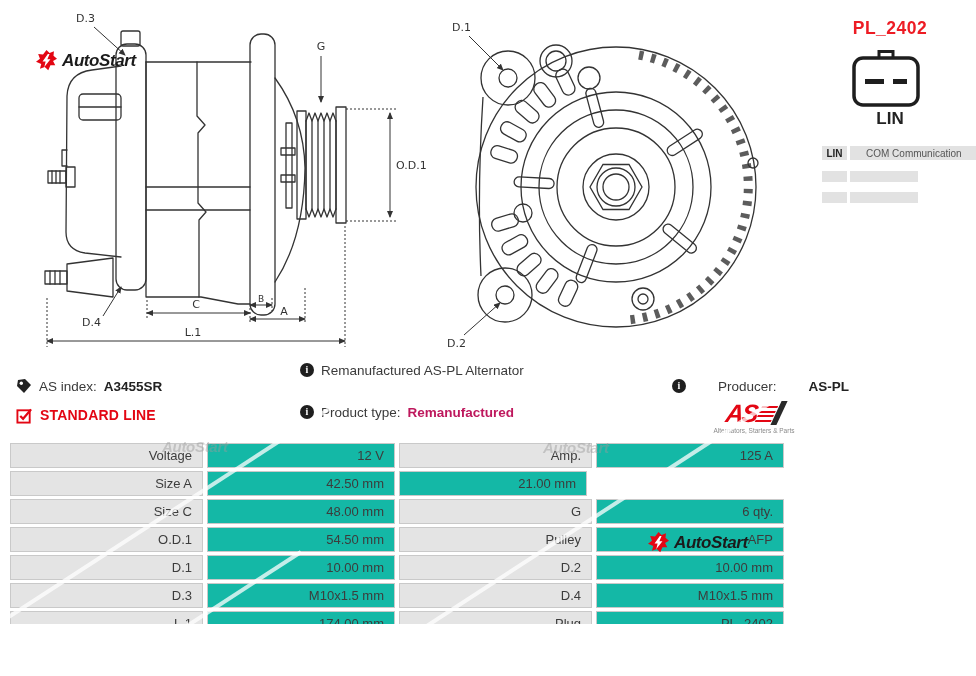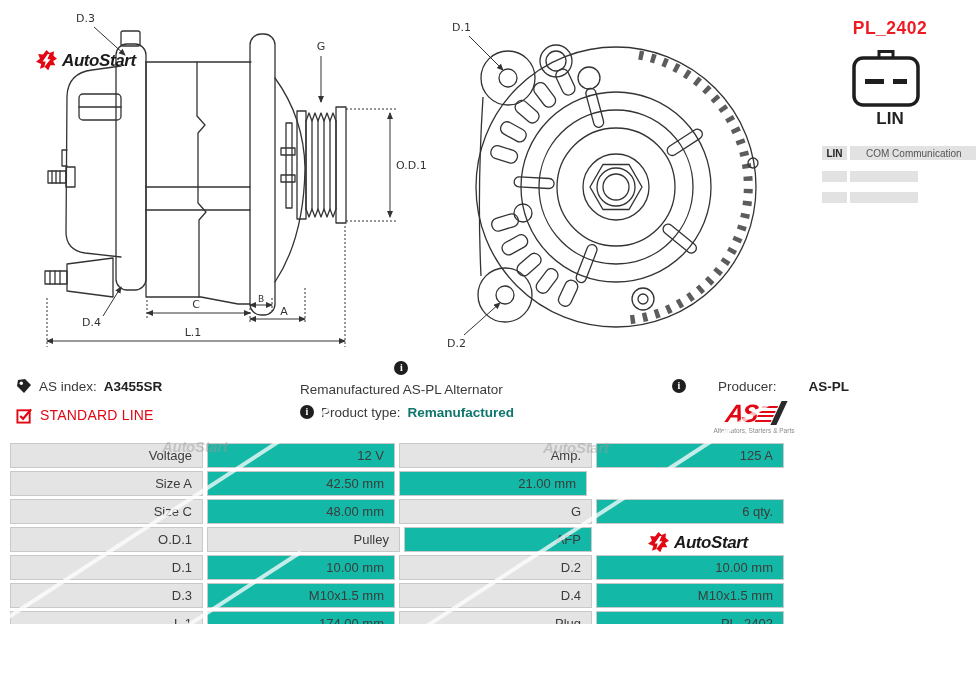--- a/index.html
+++ b/index.html
@@ -20,22 +20,22 @@
              font-weight:bold;font-size:17px;color:#222;}
   .pinrow{position:absolute;display:flex;gap:3px;}
   .pincell{background:#e2e2e2;font-size:10px;font-weight:bold;color:#222;
            display:flex;align-items:center;justify-content:center;width:25px;}
   .desccell{background:#e2e2e2;font-size:10px;color:#555;display:flex;align-items:center;
             padding-left:16px;box-sizing:border-box;}
 
   
   .igroup{position:absolute;display:flex;align-items:center;gap:7px;height:18px;font-size:13.5px;color:#3a3a3a;}
   .igroup b{color:#222;}
-  .std-line{color:#e30613;font-weight:normal;font-size:14px;letter-spacing:0.2px;}
-  .ptype{color:#0f766e;font-weight:bold;}
+  .std-line{color:#e30613;font-weight:bold;font-size:14px;letter-spacing:0.2px;}
+  .ptype{color:#be185d;font-weight:bold;}
   .info-icon{display:inline-flex;align-items:center;justify-content:center;width:14px;height:14px;
              border-radius:50%;background:#1e1e1e;flex:0 0 auto;}
   .info-icon::after{content:"i";color:#fff;font:bold 10px/1 "Liberation Serif",serif;}
 
   
   #aspl-logo{position:absolute;left:712px;top:399px;width:84px;text-align:center;}
   .aspl-row{display:flex;align-items:flex-end;justify-content:center;gap:2px;height:26px;}
   .aspl-as{font-style:italic;font-weight:900;font-size:25px;line-height:24px;color:#e30613;
            transform:skewX(-8deg);letter-spacing:-2px;}
   .aspl-stripes{width:16px;height:18px;margin-bottom:1px;transform:skewX(-25deg);
@@ -223,21 +223,21 @@
   </div>
 
   <div class="igroup" style="left:16px;top:377px;">
     <svg width="16" height="16" viewBox="0 0 16 16">
       <path d="M9,1 L15,7 L8,15 L1,8 L2,2 Z" fill="#222"></path>
         <circle cx="5.3" cy="5.3" r="1.7" fill="#fff"></circle>
     </svg>
     <span>AS index:</span>
     <b>A3455SR</b>
   </div>
-  <div class="igroup" style="left:300px;top:361px;flex-direction:column;">
+  <div class="igroup" style="left:300px;top:361px;">
     <span class="info-icon"></span>
     <span>Remanufactured AS-PL Alternator</span>
   </div>
   <div class="igroup" style="left:672px;top:377px;gap:32px;">
     <span class="info-icon"></span>
     <span>Producer:</span>
     <b>AS-PL</b>
   </div>
   <div class="igroup" style="left:16px;top:406px;">
     <svg width="17" height="17" viewBox="0 0 18 18">
@@ -274,20 +274,21 @@
       <div class="scell sval">21.00 mm</div>
     </div>
     <div class="srow">
       <div class="scell slbl">Size C</div>
       <div class="scell sval">48.00 mm</div>
       <div class="scell slbl">G</div>
       <div class="scell sval">6 qty.</div>
     </div>
     <div class="srow">
       <div class="scell slbl">O.D.1</div>
+      <div class="scell sval">54.50 mm</div>
       <div class="scell slbl">Pulley</div>
       <div class="scell sval">AFP</div>
     </div>
     <div class="srow">
       <div class="scell slbl">D.1</div>
       <div class="scell sval">10.00 mm</div>
       <div class="scell slbl">D.2</div>
       <div class="scell sval">10.00 mm</div>
     </div>
     <div class="srow">

